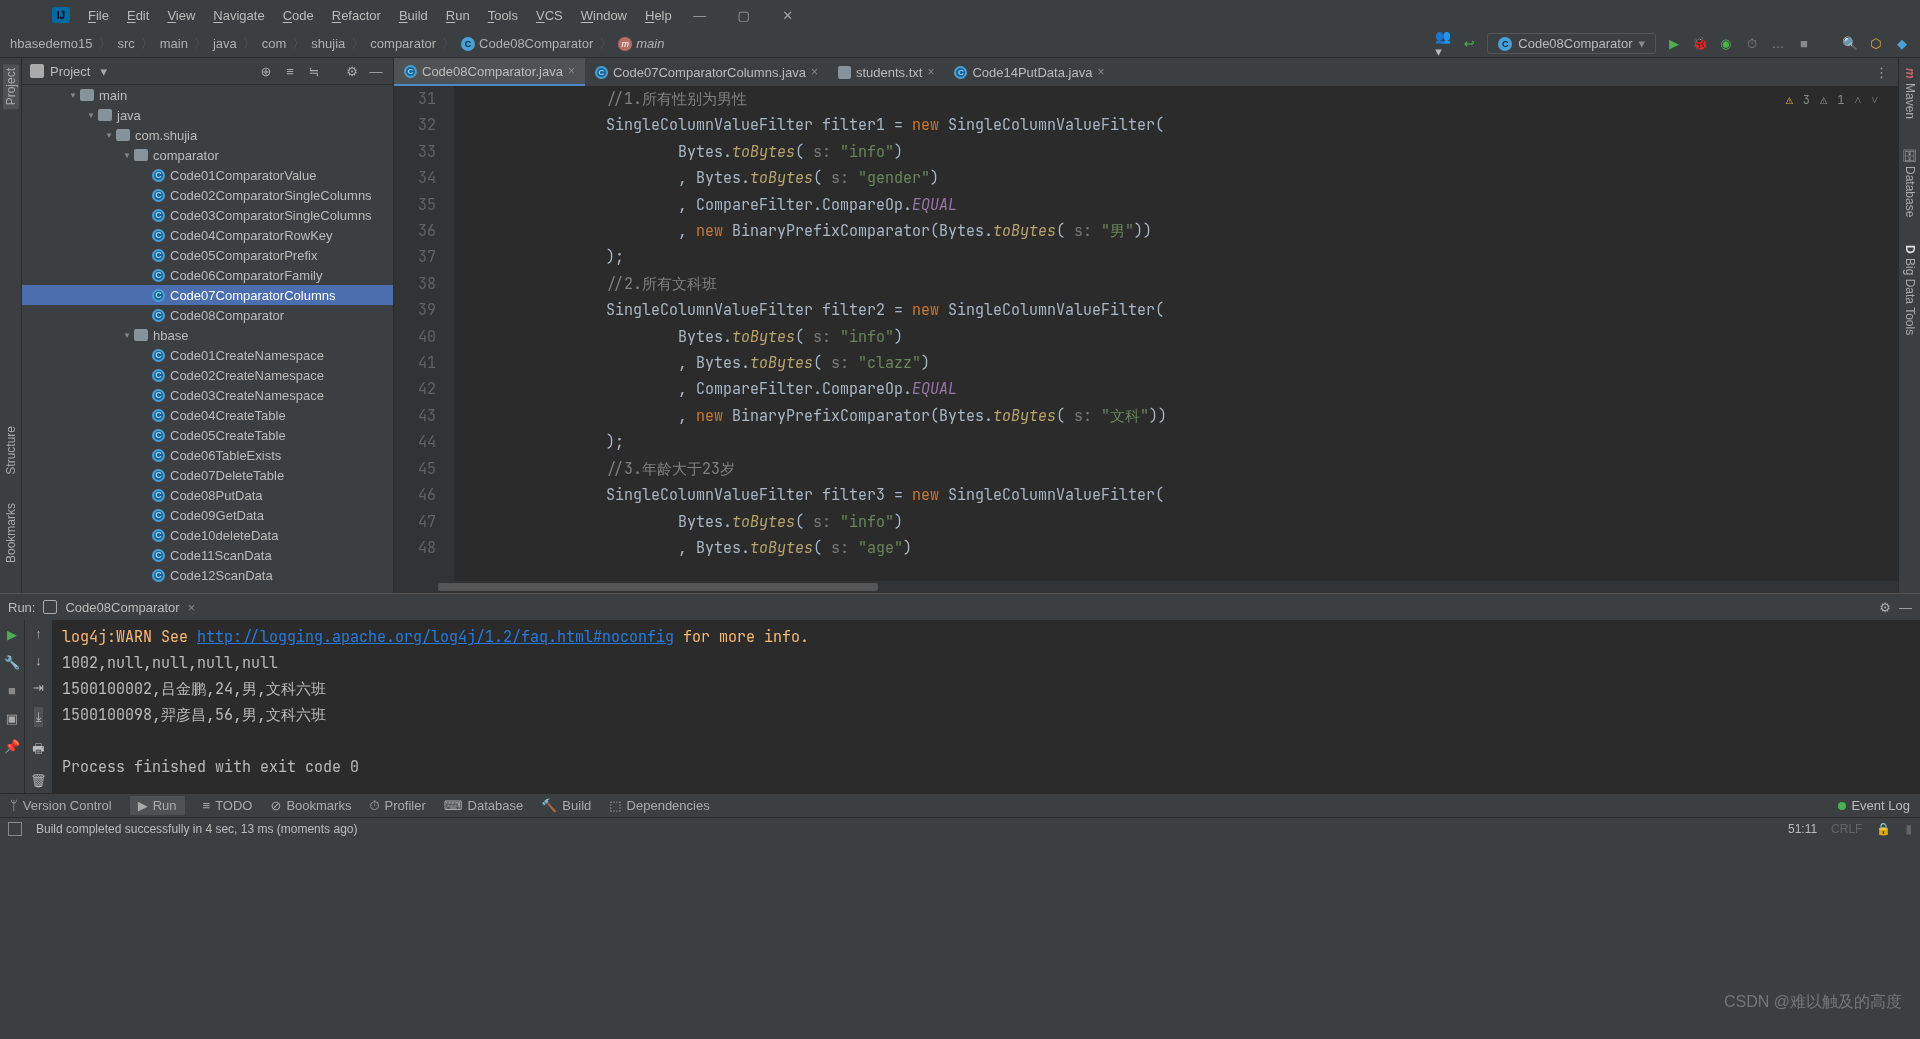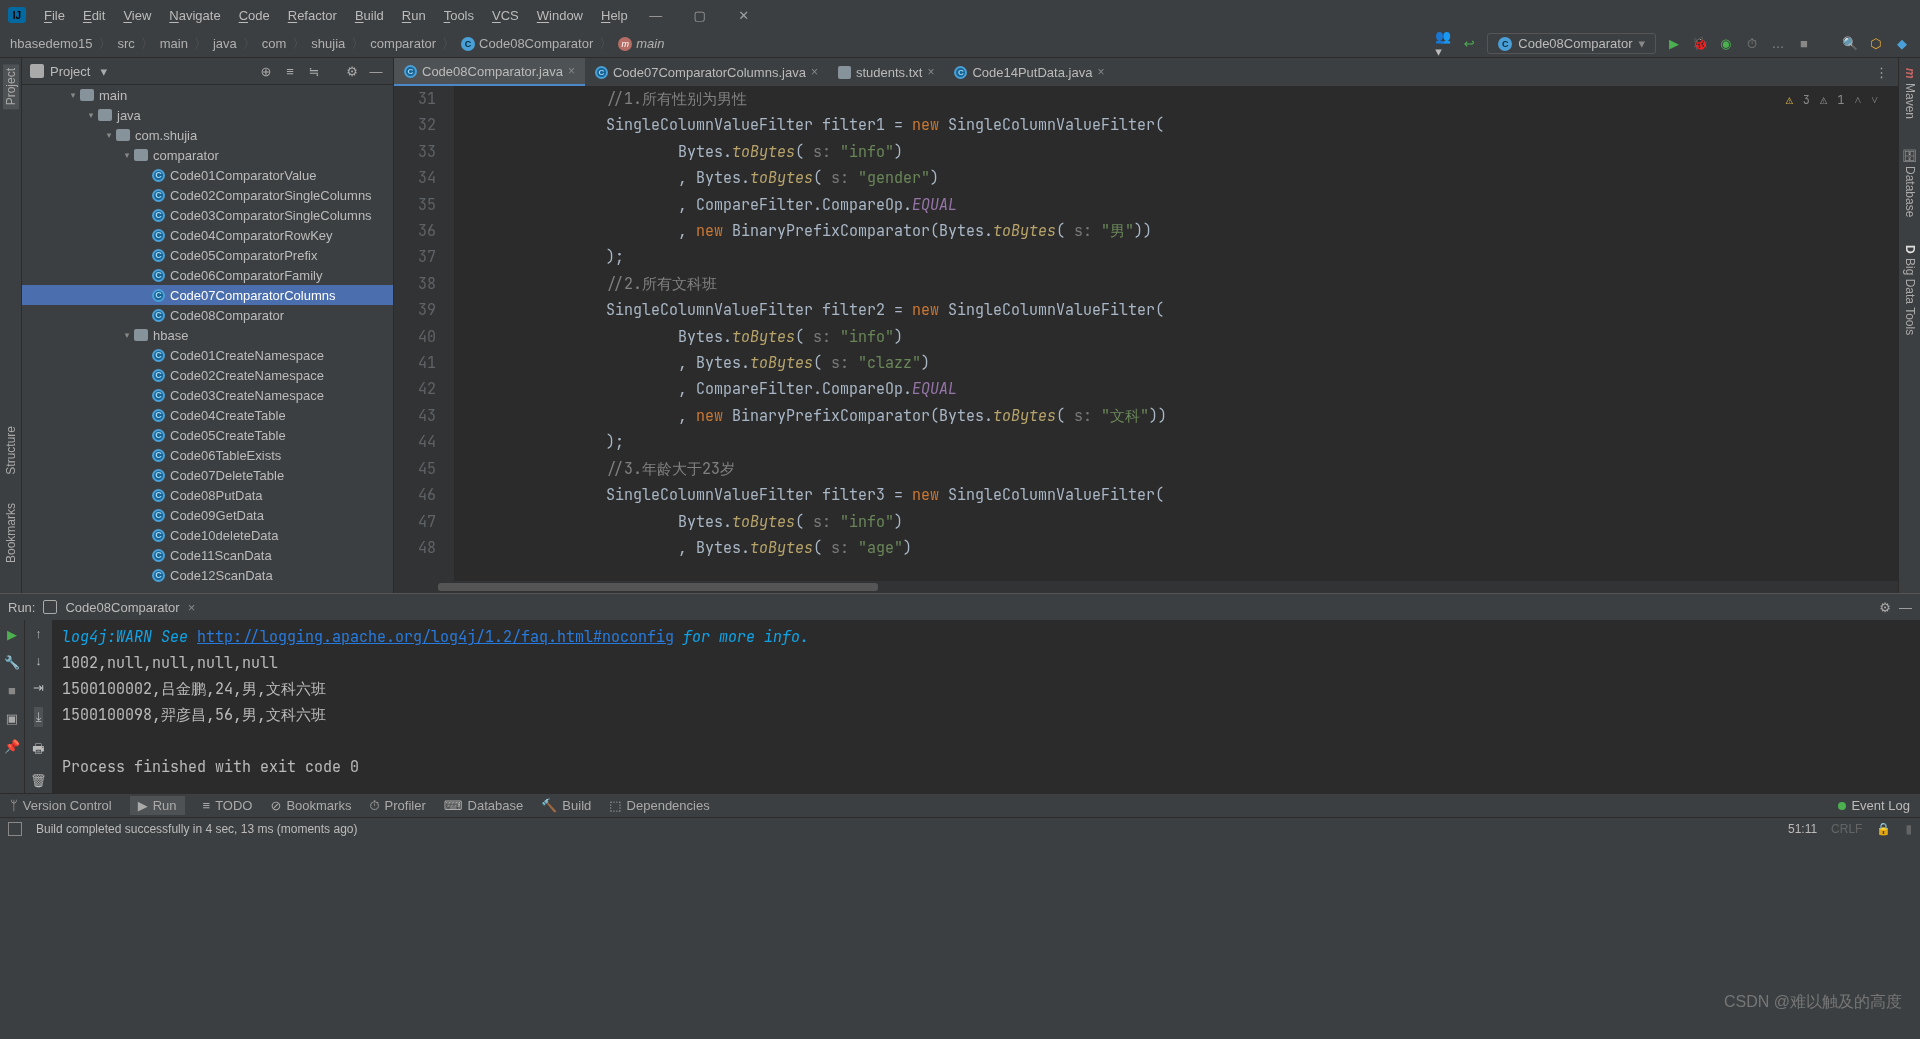--- a/index.html
+++ b/index.html
@@ -1,19 +1,19 @@
 <!DOCTYPE html>
 <html><head>
 <meta charset="utf-8">
 <style>
   * { box-sizing: border-box; margin: 0; padding: 0; }
   html, body { width: 1920px; height: 1039px; font-family: "Segoe UI", Arial, sans-serif; font-size: 13px; color: #bbbbbb; background:#3c3f41; overflow:hidden; }
   
   .titlebar { display:flex; align-items:center; height:30px; padding:0 8px; background:#3c3f41; }
-  .titlebar .logo { width:18px; height:16px; background:#0369a1; border-radius:3px; margin-right:10px; display:flex; align-items:center; justify-content:center; font-size:10px; font-weight:bold; color:#000; }
+  .titlebar .logo { width:18px; height:16px; background:#0369a1; border-radius:3px; margin-right:10px; display:flex; align-items:center; justify-content:center; font-size:10px; font-weight:bold; color:#000;margin-left:44px; }
   .titlebar .menu { display:flex; gap:2px; }
   .titlebar .menu span { padding:4px 8px; cursor:pointer; }
   .titlebar .menu span u { text-decoration: underline; text-underline-offset: 2px; }
   .titlebar .title { flex:1; text-align:center; color:#7a7a7a; }
   .titlebar .winctl { display:flex; gap:4px; }
   .titlebar .winctl div { width:40px; height:28px; display:flex; align-items:center; justify-content:center; color:#a0a0a0; cursor:pointer; }
   
   .navrow { display:flex; align-items:center; height:28px; padding:0 10px; background:#3c3f41; border-bottom:1px solid #2b2b2b;gap:20px; }
   .breadcrumbs { display:flex; align-items:center; gap:6px; flex:1; }
   .breadcrumbs span { color:#b0b0b0; }
@@ -71,21 +71,21 @@
   .runhdrrow { display:flex; align-items:center; gap:8px; height:26px; background:#3c3f41; padding:0 8px; width:100%; }
   .runhdrrow .ri{width:14px;height:14px;border:1px solid #aaa;border-radius:2px;}
   .runhdrrow .cx{color:#888;}
   .runhdrrow .sp{flex:1;}
   .runpanel-inner{display:flex;flex-direction:column;width:100%;}
   .runbody{flex:1;display:flex;}
   .runtools{width:24px;background:#3c3f41;display:flex;flex-direction:column;align-items:center;padding-top:6px;gap:12px;}
   .runtools div{width:16px;height:16px;color:#aaa;cursor:pointer;display:flex;align-items:center;justify-content:center;}
   .runtools2{width:28px;background:#3c3f41;display:flex;flex-direction:column;align-items:center;padding-top:6px;gap:12px;border-left:1px solid #2b2b2b;}
   .console{flex:1;font-family:"JetBrains Mono",Consolas,monospace;font-size:15px;line-height:26px;padding:4px 10px;white-space:pre;color:#bbb;overflow:hidden;}
-  .console .logw{color:#0ea5e9;font-style:italic;} .console .lnk{color:#287bde;text-decoration:underline;}
+  .console .logw{color:#fdba74;} .console .lnk{color:#287bde;text-decoration:underline;}
   
   .bottombar { display:flex; align-items:center; height:24px; background:#3c3f41; border-top:1px solid #2b2b2b; padding:0 10px; gap:18px;}
   .bottombar .bt{display:flex;align-items:center;gap:5px;cursor:pointer;color:#aaa;}
   .bottombar .bt.active{background:#4e5254;padding:2px 8px;border-radius:0;}
   .bottombar .sp{flex:1;}
   .bottombar .evt{display:flex;align-items:center;gap:5px;}
   .bottombar .evt .dot{width:8px;height:8px;background:#4caf50;border-radius:50%;}
   
   .statusbar{display:flex;align-items:center;height:22px;background:#3c3f41;border-top:1px solid #2b2b2b;padding:0 8px;gap:14px;font-size:12px;}
   .statusbar .sq{width:14px;height:14px;border:1px solid #888;}

